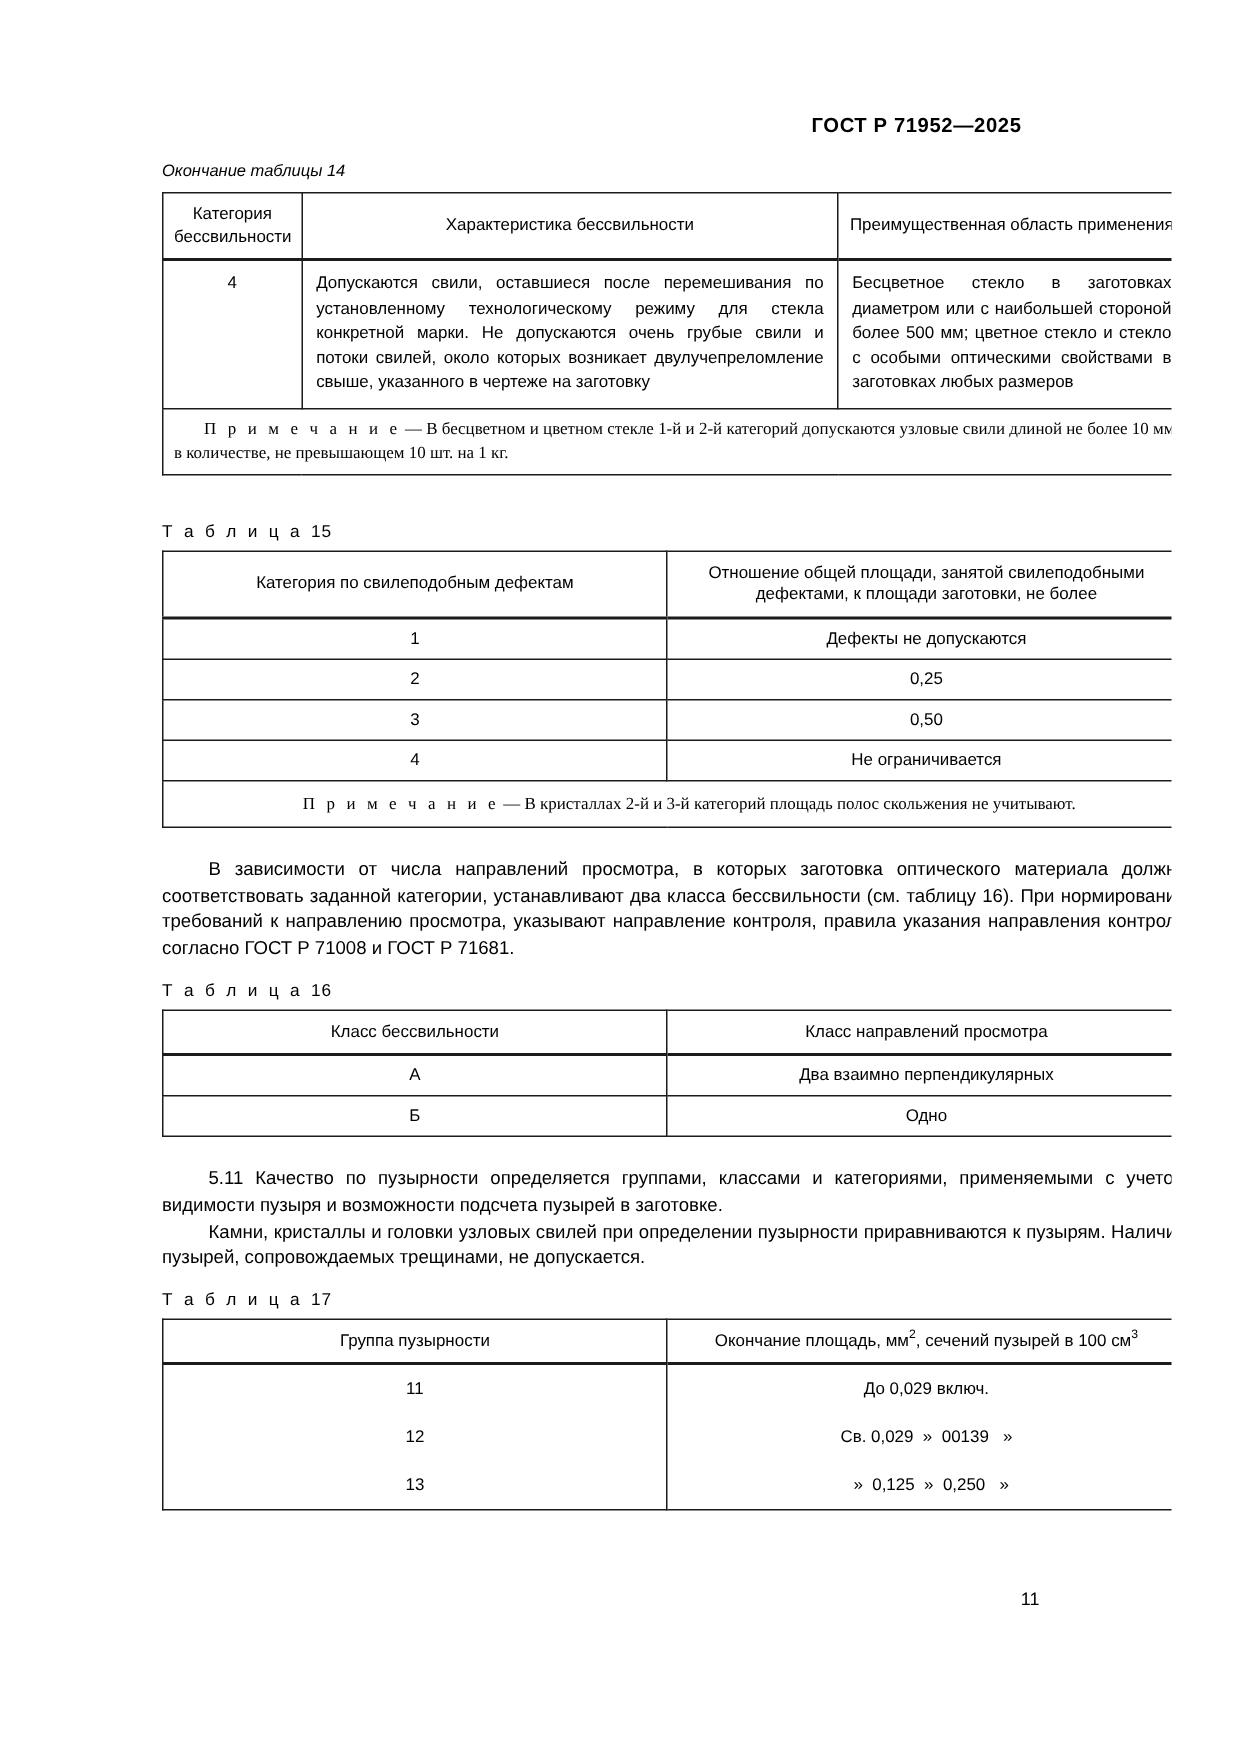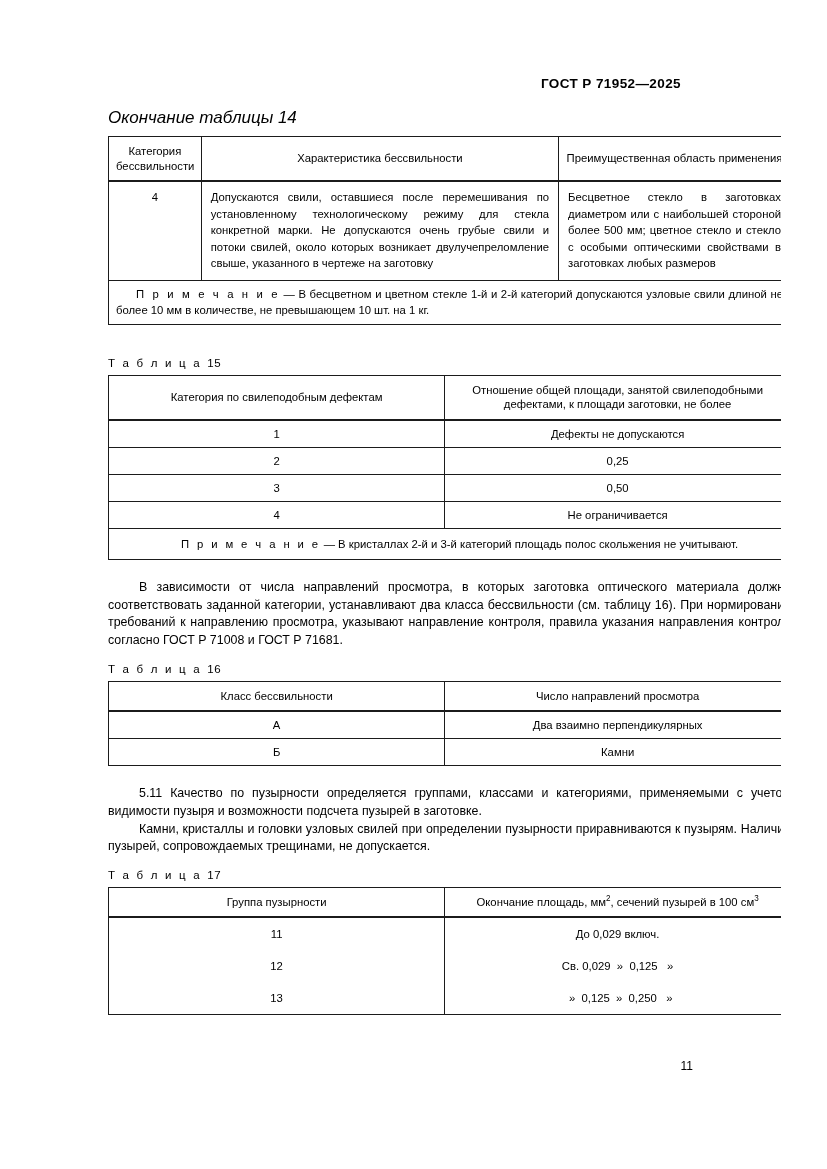--- a/index.html
+++ b/index.html
@@ -34,21 +34,21 @@
 
   
   .content {
     position: absolute;
     left: 62px;
     top: 108px;
     width: 683px;
   }
 
   .tbl-caption {
-    font-size: 17px;
+    font-size: 11px;
     font-style: italic;
     margin: 0 0 8px 0;
   }
   .tbl-label {
     font-size: 11.5px;
     letter-spacing: 2.2px;
     margin: 0 0 6px 0;
   }
   .tbl-label .num { letter-spacing: 0.6px; }
 
@@ -85,20 +85,21 @@
   }
   table.doc thead td { border-bottom: 2px solid #1b1b1b; }
   .c { text-align: center; }
   .just { text-align: justify; line-height: 1.44; }
 
   td.note {
     border-top: 2px solid #1b1b1b;
     padding: 7px 8px 8px 8px;
     line-height: 1.45;
     text-align: justify;
+    font-family: Liberation Serif, serif;
   }
   .note-word { letter-spacing: 2.4px; padding-left: 20px; }
 
   
   .t14 col.c1 { width: 13.6%; }
   .t14 col.c2 { width: 52.4%; }
   .t14 col.c3 { width: 34.0%; }
   .t14 td.body { line-height: 1.46; padding: 7px 9px 8px 9px; }
 
   
@@ -217,31 +218,31 @@
     <div class="tbl-label"><span>Т а б л и ц а</span> <span class="num">16</span></div>
 
     <table class="doc t16">
       <colgroup>
           <col class="c1">
           <col class="c2">
         </colgroup>
       <thead>
         <tr>
           <td>Класс бессвильности</td>
-          <td>Число направлений просмотра</td>
+          <td>Класс направлений просмотра</td>
         </tr>
       </thead>
       <tbody>
         <tr>
           <td>А</td>
           <td>Два взаимно перпендикулярных</td>
         </tr>
         <tr>
           <td>Б</td>
-          <td>Камни</td>
+          <td>Одно</td>
         </tr>
       </tbody>
     </table>
 
     <div class="gap-lg"></div>
 
     <p class="body-text indent">5.11 Качество по пузырности определяется группами, классами и категориями, применяемыми с учетом видимости пузыря и возможности подсчета пузырей в заготовке.</p>
     <p class="body-text indent">Камни, кристаллы и головки узловых свилей при определении пузырности приравниваются к пузырям. Наличие пузырей, сопровождаемых трещинами, не допускается.</p>
 
     <div class="gap-md"></div>
@@ -259,21 +260,21 @@
           <td><span>Окончание площадь, мм</span><sup>2</sup><span>, сечений пузырей в 100 см</span><sup>3</sup></td>
         </tr>
       </thead>
       <tbody>
         <tr>
           <td>11</td>
           <td><span class="rng">До 0,029 включ.</span></td>
         </tr>
         <tr>
           <td>12</td>
-          <td><span class="rng">Св. 0,029  »  0,125   »</span></td>
+          <td><span class="rng">Св. 0,029  »  00139   »</span></td>
         </tr>
         <tr>
           <td>13</td>
           <td><span class="rng">  »  0,125  »  0,250   »</span></td>
         </tr>
       </tbody>
     </table>
 
   </div>
 

